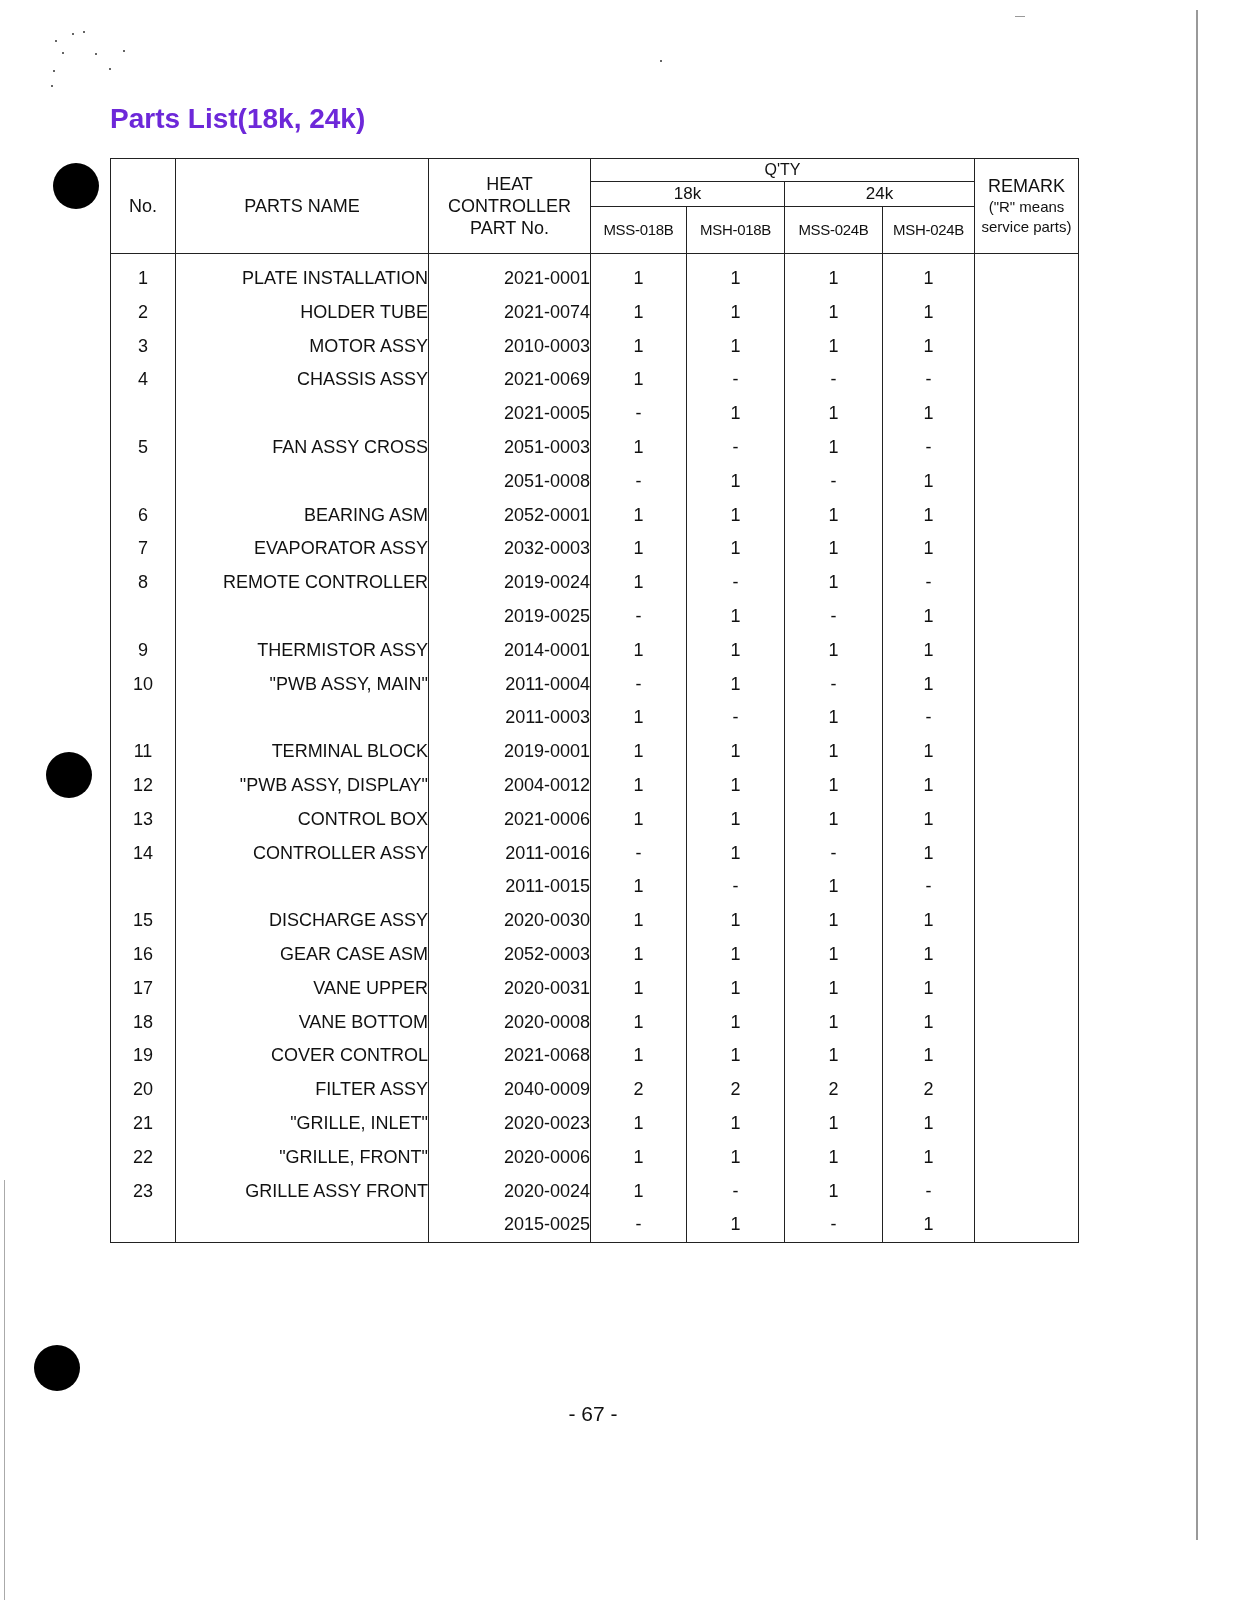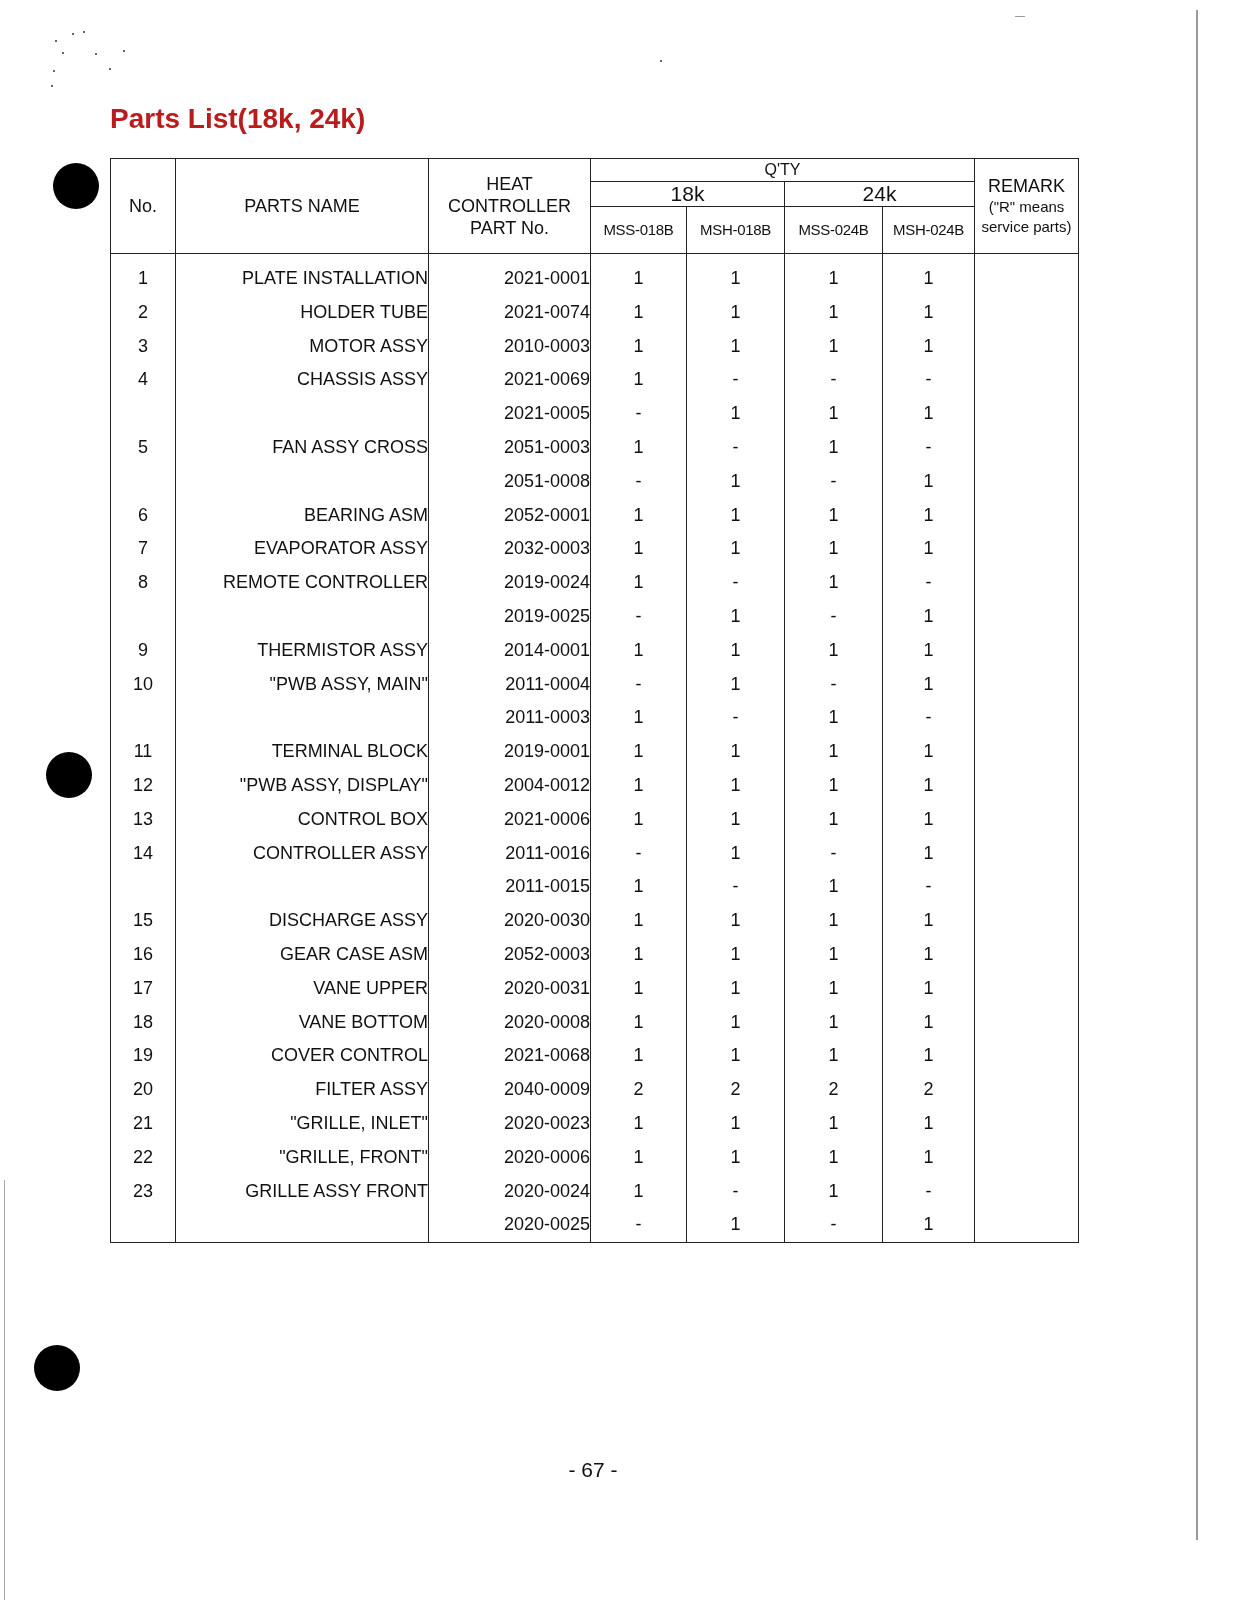--- a/index.html
+++ b/index.html
@@ -2,51 +2,51 @@
 <html><head>
 <meta charset="utf-8">
 <style>
   html, body { margin: 0; padding: 0; background: #ffffff; }
   body {
     width: 1246px; height: 1601px; position: relative; overflow: hidden;
     font-family: "Liberation Sans", sans-serif; color: #111;
   }
   .page-title {
     position: absolute; left: 110px; top: 103px;
-    font-size: 28px; font-weight: bold; letter-spacing: 0px; color: #b91c1c;
+    font-size: 28px; font-weight: bold; letter-spacing: 0px; color: #6d28d9;
   }
   .punch-hole {
     position: absolute; width: 46px; height: 46px; border-radius: 50%; background: #000;
   }
   .speck { position: absolute; width: 2px; height: 2px; background: #333; border-radius: 50%; }
   .edge-line { position: absolute; background: #777; }
 
   table.parts {
     position: absolute; left: 110px; top: 158px;
     width: 968px; border-collapse: collapse; table-layout: fixed;
     font-size: 18px;
   }
   table.parts th, table.parts td {
     border-left: 1.5px solid #222; border-right: 1.5px solid #222;
     padding: 0; text-align: center; font-weight: normal;
   }
   table.parts thead th { border: 1.5px solid #222; line-height: 22px; }
   table.parts thead th.qty-top { font-size: 16px; height: 22px; text-align: center; }
-  table.parts thead th.size { font-size: 21px; height: 24px; }
+  table.parts thead th.size { font-size: 17px; height: 24px; }
   table.parts thead th.model { font-size: 15px; height: 46px; letter-spacing: -0.3px; }
   table.parts thead th.remark { font-size: 18px; line-height: 22px; }
   table.parts thead th.remark .sub { font-size: 15px; display: block; line-height: 20px; }
   table.parts tbody td { height: 33.8px; line-height: 33.8px; border-top: none; border-bottom: none; }
   table.parts tbody tr:first-child td { padding-top: 8px; }
   table.parts tbody tr:last-child td { border-bottom: 1.5px solid #222; }
   table.parts tbody td.name { text-align: right; padding-left: 16px; white-space: nowrap; }
   table.parts tbody td.pn { text-align: right; }
 
   .page-number {
-    position: absolute; left: 0; width: 1186px; top: 1458px; text-align: center;
+    position: absolute; left: 0; width: 1186px; top: 1402px; text-align: center;
     font-size: 21px;
   }
 </style>
 </head>
 <body>
 
 <div class="speck" style="left:55px;top:40px"></div>
 <div class="speck" style="left:72px;top:33px"></div>
 <div class="speck" style="left:83px;top:31px"></div>
 <div class="speck" style="left:62px;top:52px"></div>
@@ -381,21 +381,21 @@
         <td class="pn">2020-0024</td>
         <td>1</td>
         <td>-</td>
         <td>1</td>
         <td>-</td>
         <td></td>
       </tr>
       <tr>
         <td class="no"></td>
         <td class="name"></td>
-        <td class="pn">2020-0025</td>
+        <td class="pn">2015-0025</td>
         <td>-</td>
         <td>1</td>
         <td>-</td>
         <td>1</td>
         <td></td>
       </tr>
     </tbody>
 </table>
 
 <div class="page-number">- 67 -</div>

